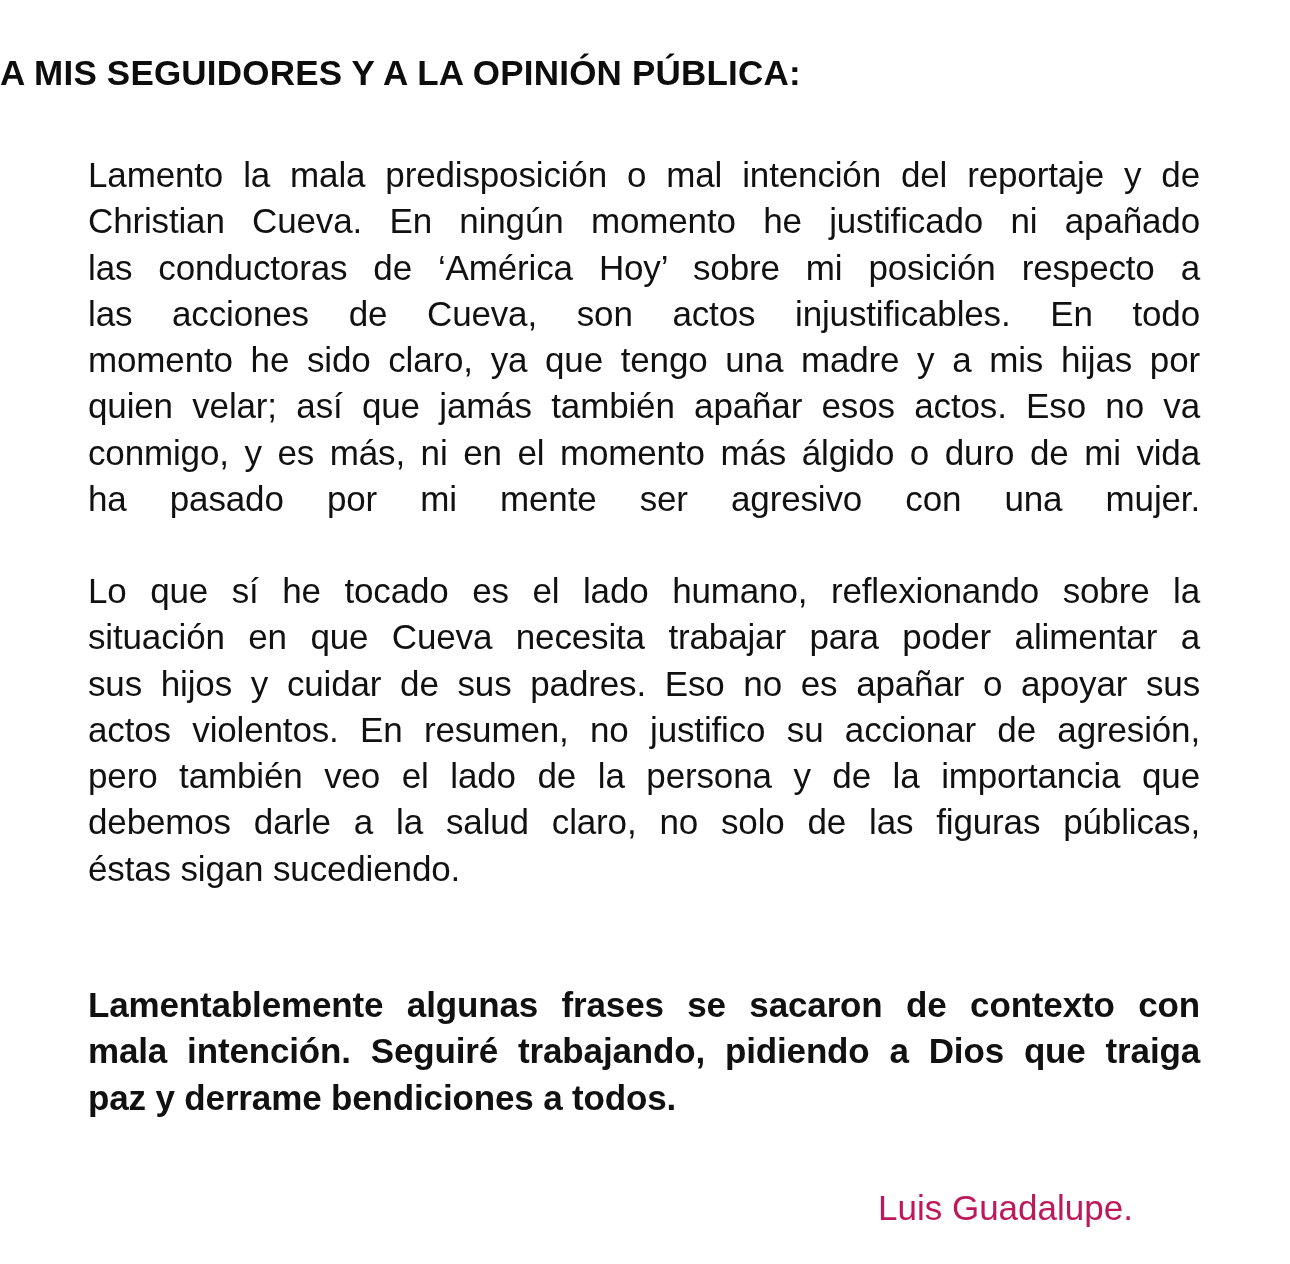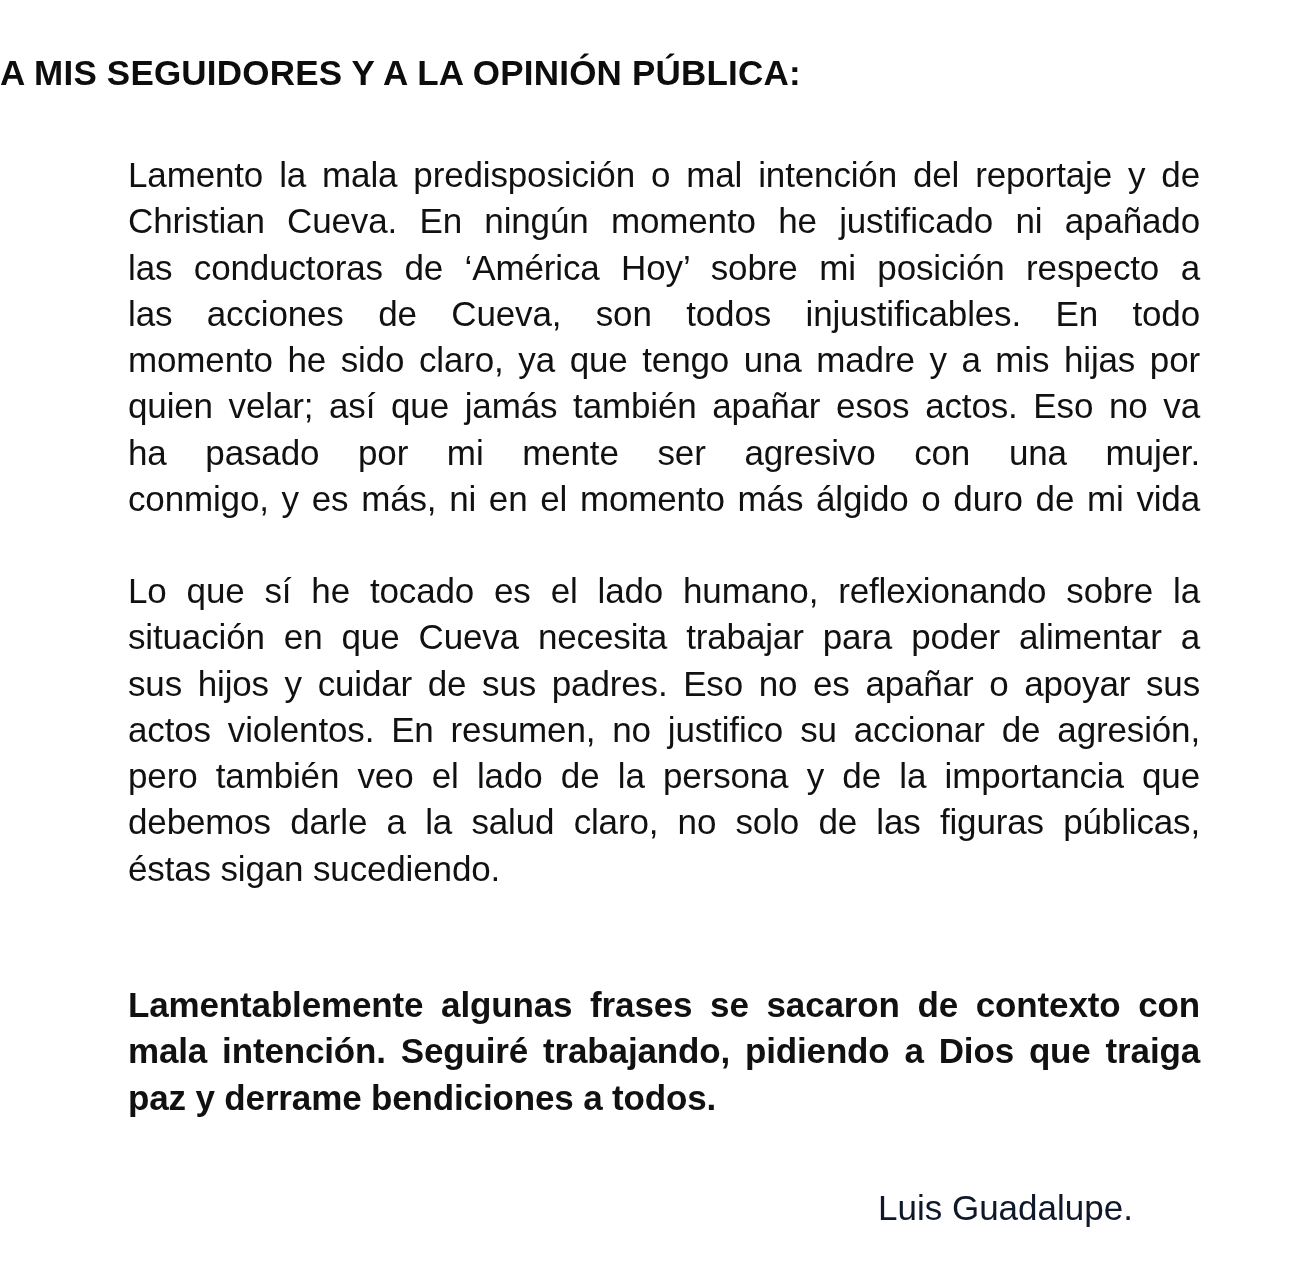--- a/index.html
+++ b/index.html
@@ -34,52 +34,51 @@
     }
     .line {
       display: block;
       font-size: 35px;
       line-height: 46.3px;
       height: 46.3px;
       white-space: nowrap;
       text-align: justify;
       text-align-last: justify;
       letter-spacing: -0.15px;
-      margin-left: 40px;
     }
     .line.last {
       text-align: left;
       text-align-last: left;
     }
     .signature {
       position: absolute;
       left: 878px;
       top: 1185px;
       font-size: 35px;
       line-height: 46px;
       white-space: nowrap;
-      color: #0f172a;
+      color: #be185d;
     }
   </style>
 </head>
 <body>
 
 <div>
 
   <div class="title">A MIS SEGUIDORES Y A LA OPINIÓN PÚBLICA:</div>
 
   <div class="para" style="top:152px;">
     <span class="line">Lamento la mala predisposición o mal intención del reportaje y de</span>
     <span class="line">Christian Cueva. En ningún momento he justificado ni apañado</span>
     <span class="line">las conductoras de ‘América Hoy’ sobre mi posición respecto a</span>
-    <span class="line">las acciones de Cueva, son todos injustificables. En todo</span>
+    <span class="line">las acciones de Cueva, son actos injustificables. En todo</span>
     <span class="line">momento he sido claro, ya que tengo una madre y a mis hijas por</span>
     <span class="line">quien velar; así que jamás también apañar esos actos. Eso no va</span>
+    <span class="line">conmigo, y es más, ni en el momento más álgido o duro de mi vida</span>
     <span class="line">ha pasado por mi mente ser agresivo con una mujer.</span>
-    <span class="line">conmigo, y es más, ni en el momento más álgido o duro de mi vida</span>
   </div>
 
   <div class="para" style="top:568px;">
     <span class="line">Lo que sí he tocado es el lado humano, reflexionando sobre la</span>
     <span class="line">situación en que Cueva necesita trabajar para poder alimentar a</span>
     <span class="line">sus hijos y cuidar de sus padres. Eso no es apañar o apoyar sus</span>
     <span class="line">actos violentos. En resumen, no justifico su accionar de agresión,</span>
     <span class="line">pero también veo el lado de la persona y de la importancia que</span>
     <span class="line">debemos darle a la salud claro, no solo de las figuras públicas,</span>
     <span class="line last">éstas sigan sucediendo.</span>

